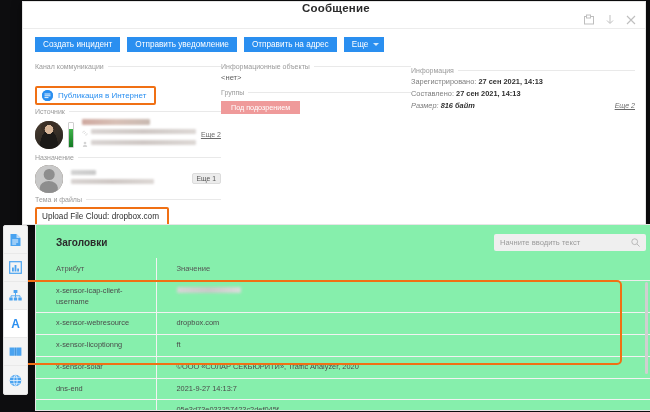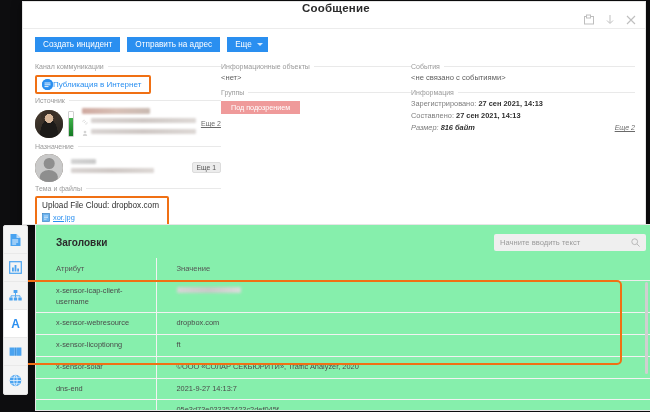--- a/index.html
+++ b/index.html
@@ -90,23 +90,23 @@
   }
   .val {
     font-size: 7.6px; color: #5d5d5d;
     margin-top: 3px;
   }
 
   
   .hl-box {
     border: 2px solid #f07014;
     border-radius: 2px;
-    display: inline-flex; align-items: center; 
+    display: inline-flex; align-items: center; gap: 5px;
     padding: 2px 8px 2px 5px;
-    margin-top: 5px;
+    margin-top: 16px;
   }
   .chan-ico {
     width: 11px; height: 11px; border-radius: 50%;
     background: #2a8ff0;
     display: flex; align-items: center; justify-content: center;
     flex: 0 0 auto;
   }
   .chan-ico svg { display:block; }
   .chan-txt { font-size: 8px; color: #2a8ff0; white-space: nowrap; }
 
@@ -337,20 +337,21 @@
         <span class="win-ico">
           <svg viewBox="0 0 12 12" width="12" height="12">
               <path d="M2 2l8 8M10 2l-8 8" fill="none" stroke="#8a8a8a" stroke-width="1.1"></path>
             </svg>
         </span>
       </div>
     </div>
 
     <div class="toolbar">
       <button class="btn">Создать инцидент</button>
+      <button class="btn">Отправить уведомление</button>
       <button class="btn">Отправить на адрес</button>
       <button class="btn btn-more">
         <span>Еще</span>
         <span class="caret"></span>
       </button>
     </div>
 
     <div class="cols">
 
       <div class="col-1">
@@ -436,24 +437,20 @@
           <div class="legend">Информационные объекты</div>
           <div class="val">&lt;нет&gt;</div>
         </div>
         <div class="fieldset" style="margin-top:7px">
           <div class="legend">Группы</div>
           <span class="badge-red">Под подозрением</span>
         </div>
       </div>
 
       <div class="col-3">
-        <div class="fieldset">
-          <div class="legend">События</div>
-          <div class="val">&lt;не связано с событиями&gt;</div>
-        </div>
         <div class="fieldset" style="margin-top:7px">
           <div class="legend">Информация</div>
           <div class="info-line">
             <span>Зарегистрировано:</span>
             <b>27 сен 2021, 14:13</b>
           </div>
           <div class="info-line">
             <span>Составлено:</span>
             <b>27 сен 2021, 14:13</b>
           </div>

